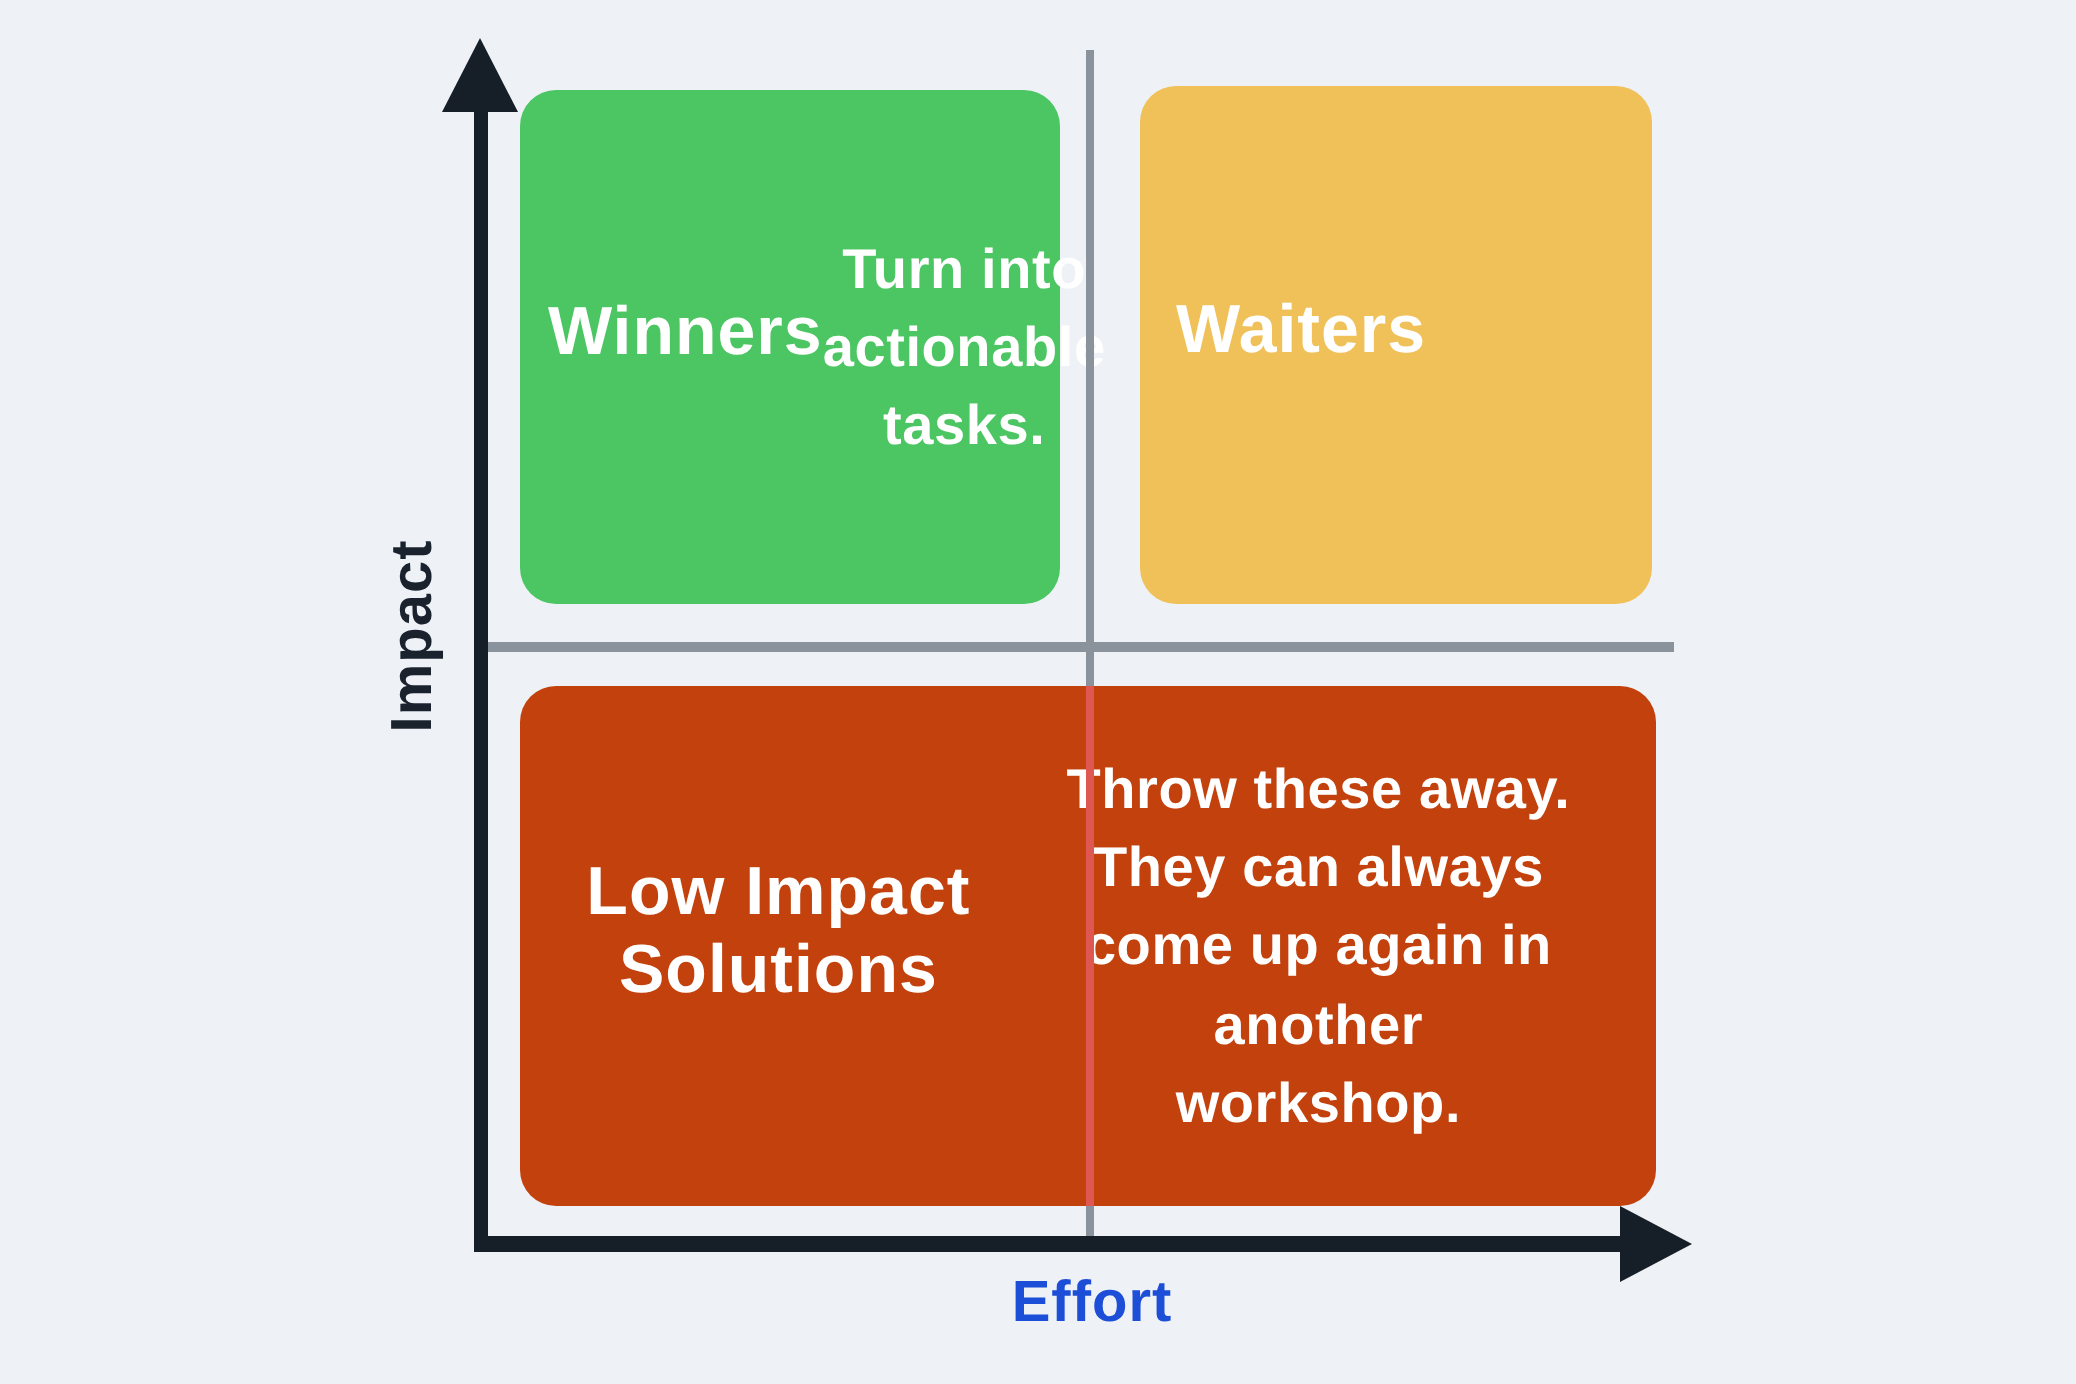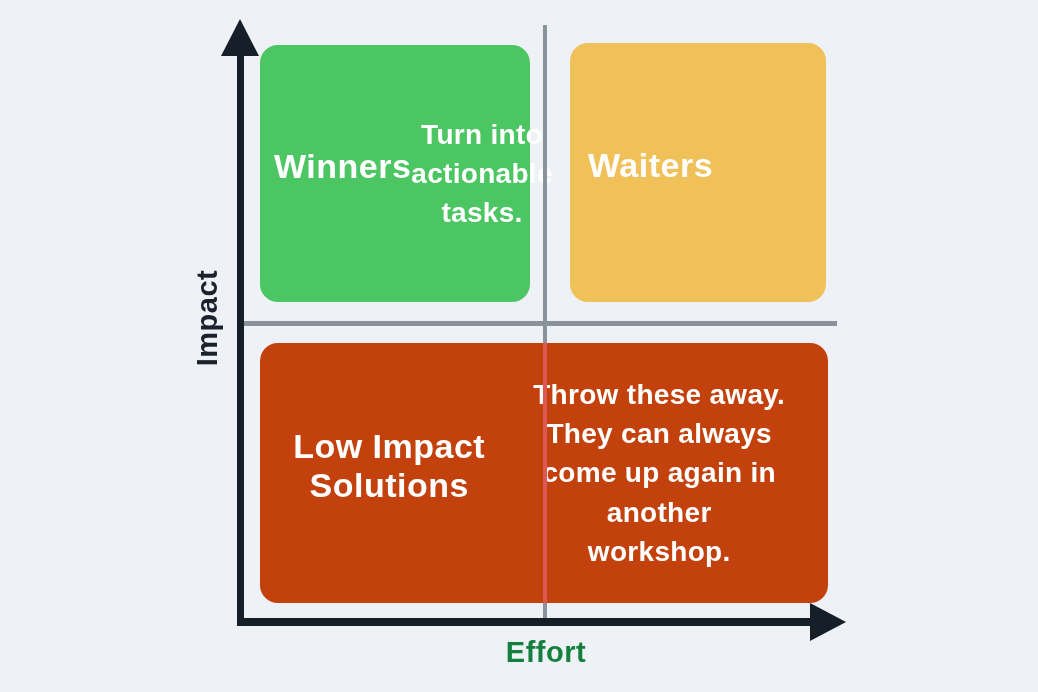--- a/index.html
+++ b/index.html
@@ -72,21 +72,21 @@
     position:absolute; left:207px; top:318px;
     transform:translate(-50%,-50%) rotate(-90deg);
     font-size:29px; font-weight:bold; color:#1A222E;
     letter-spacing:0.5px;
     z-index:3;
     white-space:nowrap;
   }
   .label-effort {
     position:absolute; left:546px; top:652px;
     transform:translate(-50%,-50%);
-    font-size:29px; font-weight:bold; color:#15803d;
+    font-size:29px; font-weight:bold; color:#1d4ed8;
     letter-spacing:0.5px;
     z-index:3;
     white-space:nowrap;
   }
 </style>
 </head>
 <body>
 
 <div class="stage">
 

